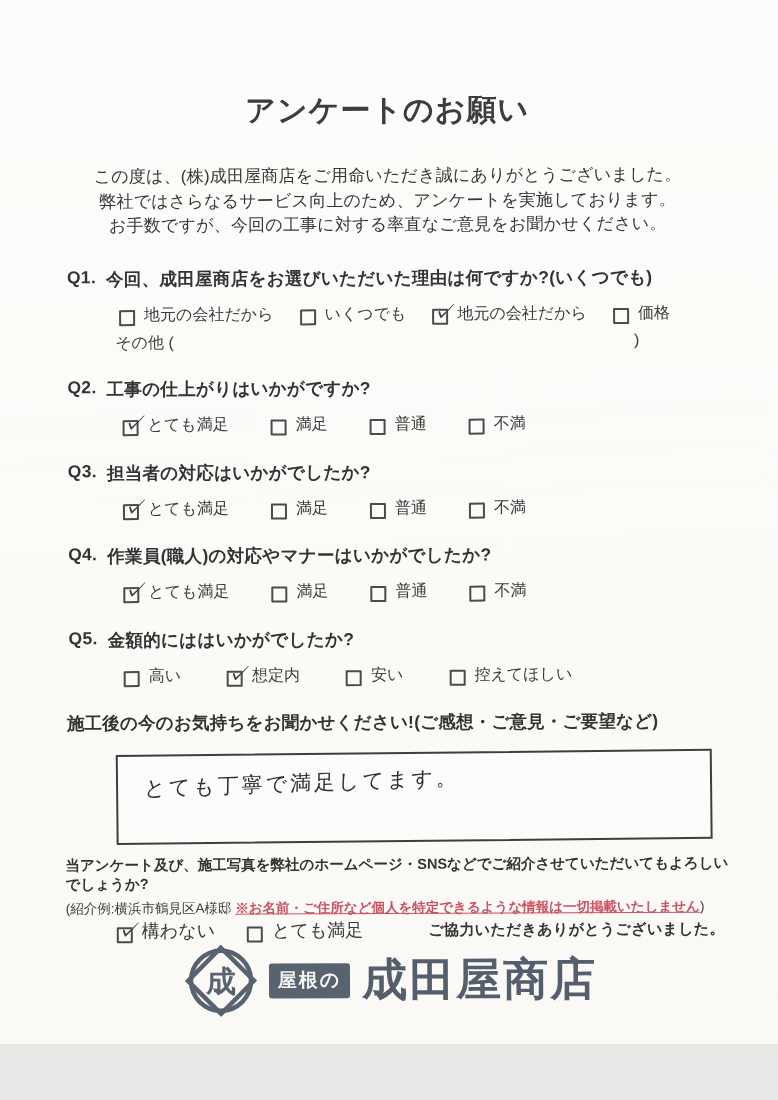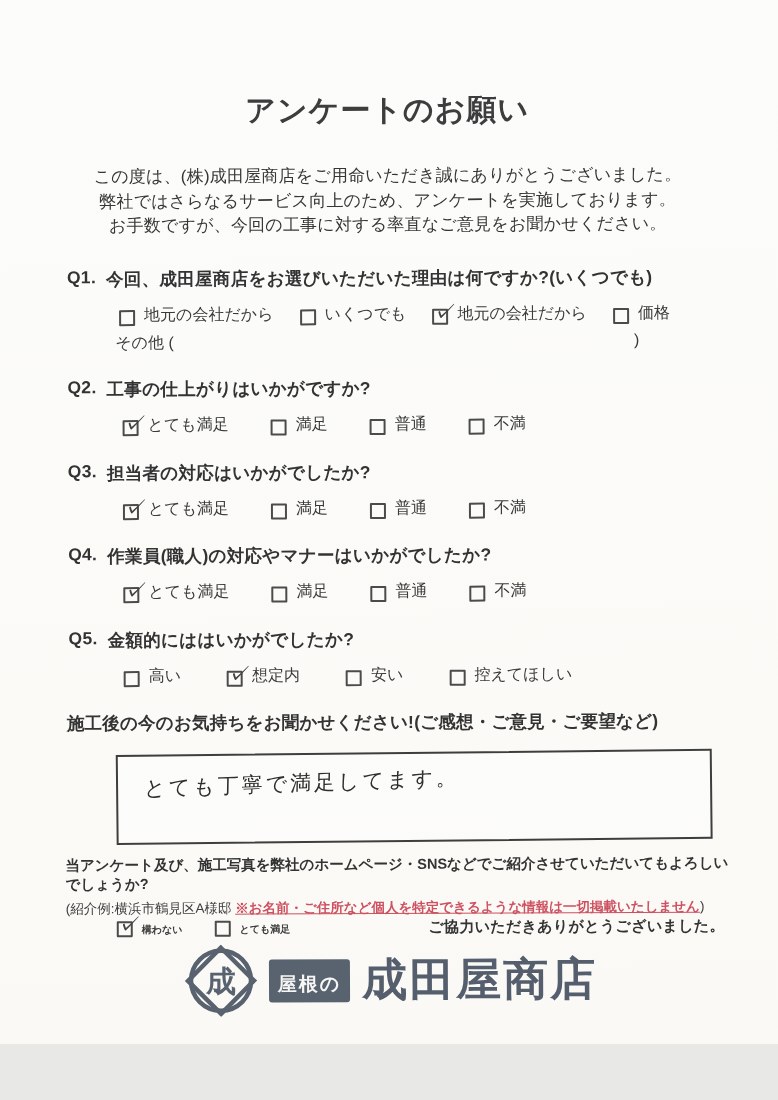--- a/index.html
+++ b/index.html
@@ -64,31 +64,31 @@
   }
 
   .publish{position:absolute;top:855px;left:64px;right:40px;}
   .publish-q{font-size:14.5px;font-weight:700;color:#333;}
   .publish-example{font-size:13.5px;margin-top:6px;color:#3e3e3e;}
   .publish-notice{color:#cd5160;font-weight:700;text-decoration:underline;}
   .answer-row{
     position:absolute;top:918px;left:115px;right:55px;
     display:flex;align-items:center;gap:32px;
   }
-  .answer-row .option{font-size:10px;font-weight:bold;}
+  .answer-row .option{font-size:18px;}
   .thanks{margin-left:auto;font-size:15px;font-weight:700;color:#333;letter-spacing:0.3px;}
 
   .logo{
     position:absolute;top:944px;left:0;width:100%;
     display:flex;align-items:center;justify-content:center;gap:12px;
   }
   .logo-emblem{flex:none;}
   .logo-tag{
     background:#59626f;color:#f6f6f4;font-size:19px;font-weight:700;
-    padding:12px 9px 5px;border-radius:3px;letter-spacing:2px;flex:none;
+    padding:4px 9px 5px;border-radius:3px;letter-spacing:2px;flex:none;
   }
   .logo-company{
     font-size:45px;font-weight:900;color:#545e6c;letter-spacing:2px;
     font-family:"DejaVu Sans",sans-serif;
   }
 </style>
 </head>
 <body>
 
 <div class="paper">

